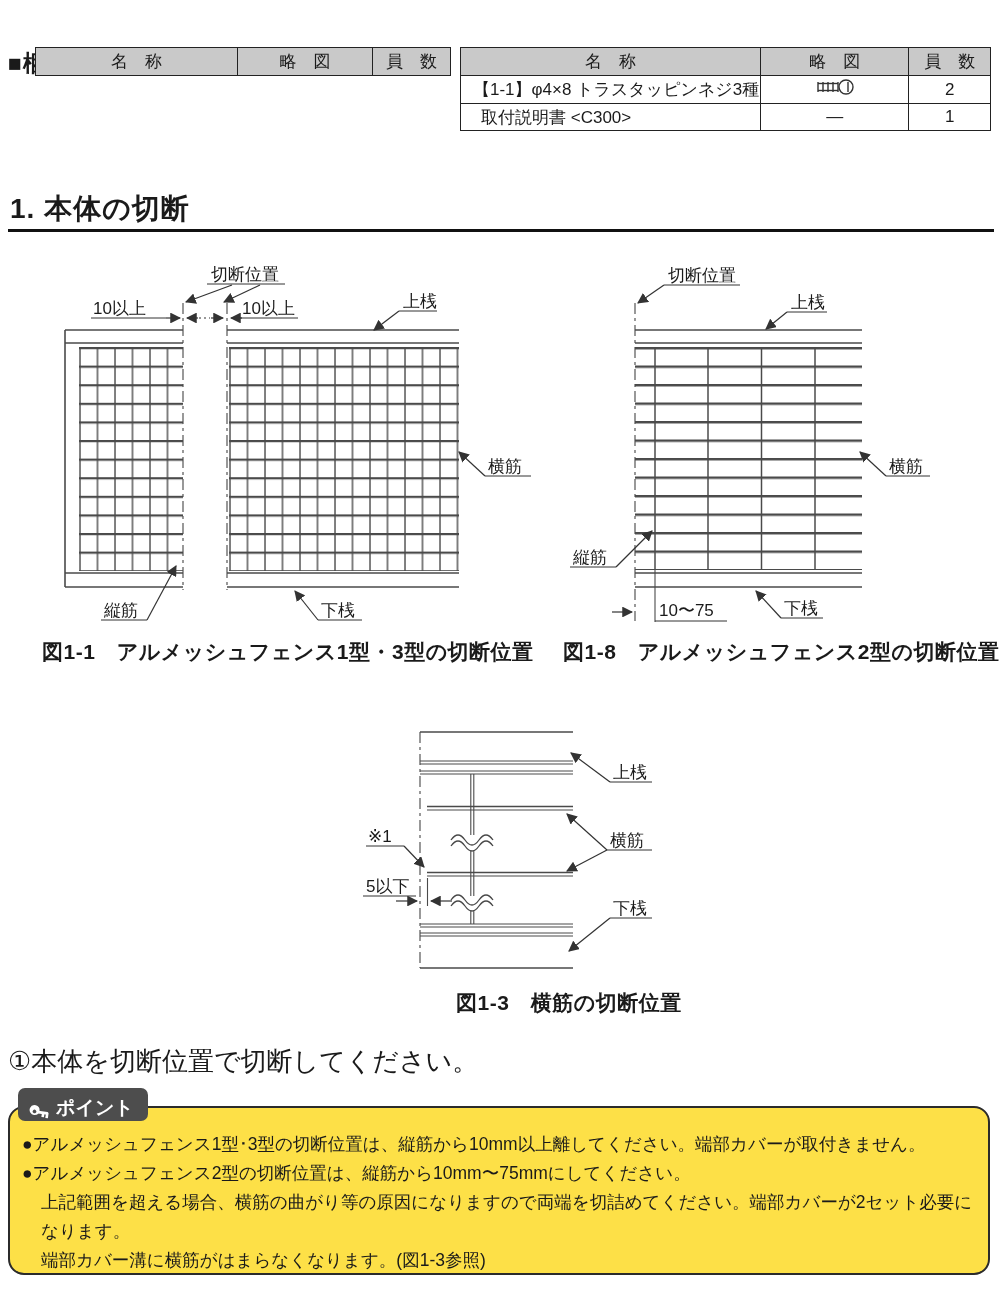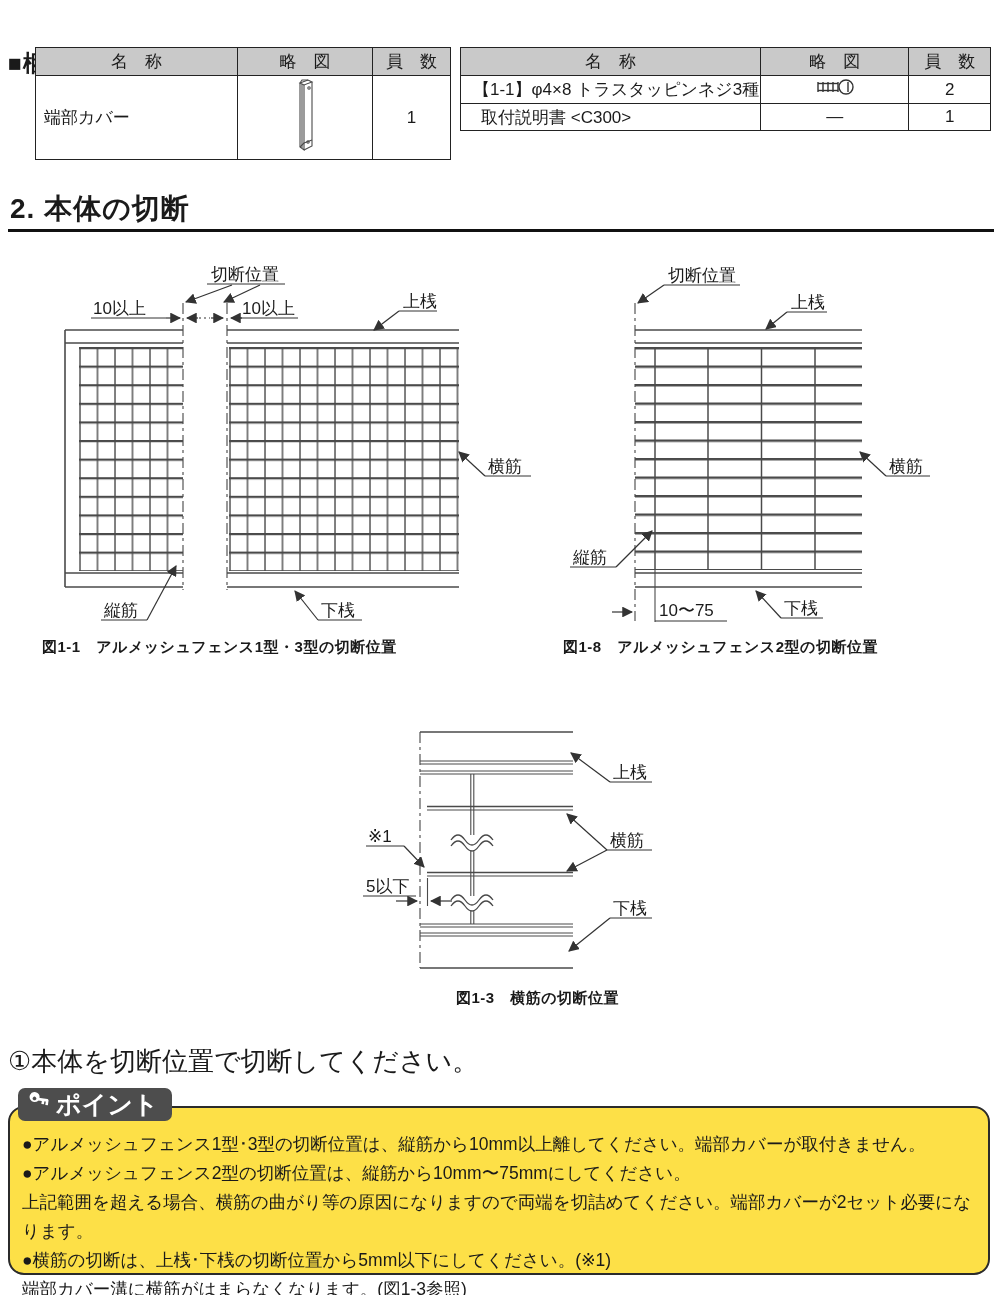--- a/index.html
+++ b/index.html
@@ -10,32 +10,32 @@
   .section-title{left:10px;top:190px;font-size:28px;font-weight:bold;letter-spacing:1px;}
   .section-rule{left:8px;top:229px;width:986px;height:3px;background:#111;}
   table.pack{border-collapse:collapse;table-layout:fixed;background:#fff;}
   table.pack td,table.pack th{border:1.4px solid #222;font-size:17px;font-weight:normal;
     overflow:hidden;white-space:nowrap;}
   table.pack th{background:#c9c9c9;text-align:center;padding:2px 0;}
   .cell-name{text-align:left;padding-left:8px;}
   .cell-center{text-align:center;}
   #tableL{left:35px;top:47px;}
   #tableR{left:460px;top:47px;}
-  .caption{font-size:15px;font-weight:bold;letter-spacing:0.5px;}
+  .caption{font-size:21px;font-weight:bold;letter-spacing:0.5px;}
   #cap1{left:42px;top:638px;}
   #cap2{left:563px;top:638px;}
   #cap3{left:456px;top:989px;}
   .step-text{left:8px;top:1044px;font-size:26px;}
   .point-box{left:8px;top:1106px;width:978px;height:165px;border:2.5px solid #2b2b2b;
     border-radius:16px;background:#fde047;}
   .point-badge{left:18px;top:1088px;height:33px;background:#4d4d4d;border-radius:7px;
-    display:flex;align-items:flex-start;gap:6px;padding:0 14px 0 10px;color:#fff;
-    font-size:25px;font-weight:bold;z-index:3;}
+    display:flex;align-items:flex-end;gap:6px;padding:0 14px 0 10px;color:#fff;
+    font-size:19px;font-weight:bold;z-index:3;}
   .point-body{position:absolute;left:12px;top:22px;right:6px;font-size:17.5px;line-height:29px;}
-  .pb-indent{}
+  .pb-indent{margin-left:19px;}
   svg text{font-size:17px;fill:#1a1a1a;}
   .wire{stroke:#4a4a4a;stroke-width:1.6;fill:none;}
   .thin{stroke:#4a4a4a;stroke-width:1.1;fill:none;}
   .dashdot{stroke:#555;stroke-width:1.2;fill:none;stroke-dasharray:11 4 3 4;}
   .leader{stroke:#333;stroke-width:1.2;fill:none;}
   .ul{stroke:#333;stroke-width:1;}
   .brk{stroke:#4a4a4a;stroke-width:1.3;fill:none;}
 </style>
 </head>
 <body>
@@ -48,38 +48,20 @@
     <colgroup>
         <col style="width:202px">
         <col style="width:135px">
         <col style="width:78px">
       </colgroup>
     <tbody>
         <tr style="height:28px">
       <th>名　称</th>
       <th>略　図</th>
       <th>員　数</th>
-    </tr>
-    <tr style="height:80px">
-      <td class="cell-name">端部カバー</td>
-      <td class="cell-center">
-        <svg width="34" height="76" viewBox="0 0 34 76">
-          <g class="thin">
-            <polygon points="12,6 20,3 24,5 16,8" fill="#fff"></polygon>
-            <polyline points="12,6 12,70 16,73 16,8"></polyline>
-            <polyline points="16,73 24,69 24,5"></polyline>
-            <line x1="14" y1="7" x2="14" y2="71"></line>
-            <polyline points="12,70 16,66 24,63"></polyline>
-            <circle cx="21" cy="11" r="1.2"></circle>
-            <circle cx="20" cy="65" r="1.2"></circle>
-            <polyline points="12,6 14,3 20,3"></polyline>
-          </g>
-        </svg>
-      </td>
-      <td class="cell-center">1</td>
     </tr>
   </tbody>
     </table>
 
   <table class="pack abs" id="tableR">
     <colgroup>
         <col style="width:297px">
         <col style="width:148px">
         <col style="width:82px">
       </colgroup>
@@ -109,21 +91,21 @@
       <td class="cell-center">2</td>
     </tr>
     <tr style="height:27px">
       <td class="cell-name" style="padding-left:20px">取付説明書 &lt;C300&gt;</td>
       <td class="cell-center">—</td>
       <td class="cell-center">1</td>
     </tr>
   </tbody>
     </table>
 
-  <div class="abs section-title">2. 本体の切断</div>
+  <div class="abs section-title">1. 本体の切断</div>
   <div class="abs section-rule"></div>
 
   <svg class="abs" style="left:0;top:250px" width="1000" height="770" viewBox="0 0 1000 770">
     <defs>
       <marker id="ah" viewBox="0 0 10 10" refX="9" refY="5" markerWidth="9" markerHeight="9" orient="auto">
         <path d="M0,0 L10,5 L0,10 z" fill="#333"></path>
       </marker>
       <pattern id="meshA" x="79" y="97" width="17.5" height="18.6" patternUnits="userSpaceOnUse">
         <line x1="0" y1="1.1" x2="17.5" y2="1.1" stroke="#4a4a4a" stroke-width="2.2"></line>
         <line x1="1" y1="0" x2="1" y2="18.6" stroke="#4a4a4a" stroke-width="1.4"></line>
@@ -272,21 +254,20 @@
   <div class="abs caption" id="cap2">図1-8　アルメッシュフェンス2型の切断位置</div>
   <div class="abs caption" id="cap3">図1-3　横筋の切断位置</div>
 
   <div class="abs step-text">①本体を切断位置で切断してください。</div>
 
   <div class="abs point-box">
     <div class="point-body">
       <div>●アルメッシュフェンス1型･3型の切断位置は、縦筋から10mm以上離してください。端部カバーが取付きません。</div>
       <div>●アルメッシュフェンス2型の切断位置は、縦筋から10mm〜75mmにしてください。</div>
       <div class="pb-indent">上記範囲を超える場合、横筋の曲がり等の原因になりますので両端を切詰めてください。端部カバーが2セット必要になります。</div>
-      <div>●横筋の切断は、上桟･下桟の切断位置から5mm以下にしてください。(※1)</div>
       <div class="pb-indent">端部カバー溝に横筋がはまらなくなります。(図1-3参照)</div>
     </div>
   </div>
 
   <div class="abs point-badge">
     <svg width="22" height="20" viewBox="0 0 22 20">
       <g fill="#ffffff">
         <path d="M2,7 a5,5 0 1 1 4.6,7.1 l-0.6,-0.2 a5,5 0 0 1 -4,-6.9 z M5.2,9.2 a1.8,1.8 0 1 0 2.6,2.5 a1.8,1.8 0 0 0 -2.6,-2.5 z"></path>
         <rect x="9.5" y="9.5" width="11" height="2.8" rx="1" transform="rotate(8 9.5 9.5)"></rect>
         <rect x="14" y="11.5" width="2.6" height="4.5" transform="rotate(8 14 11.5)"></rect>

